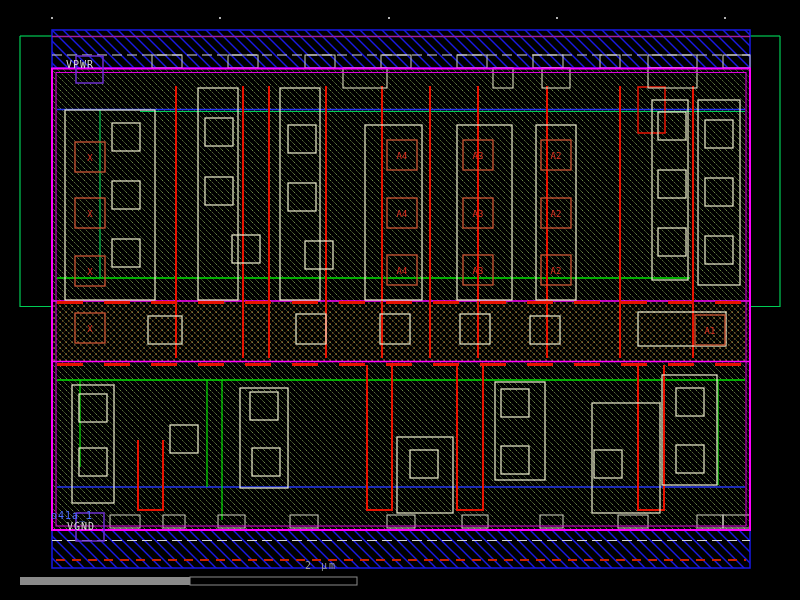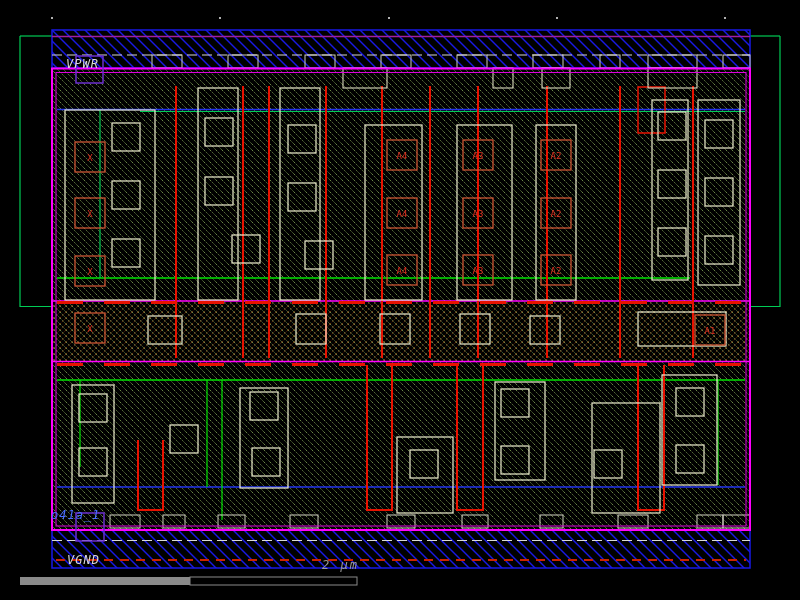--- a/index.html
+++ b/index.html
@@ -1,23 +1,23 @@
 <!DOCTYPE html>
 <html><head>
 <meta charset="utf-8">
 <style>
   html,body{margin:0;padding:0;background:#000;width:800px;height:600px;overflow:hidden;}
   .stage{position:relative;width:800px;height:600px;background:#000;
          font-family:"DejaVu Sans Mono","Liberation Mono",monospace;}
   svg{position:absolute;left:0;top:0;}
-  .hud-label{position:absolute;font-size:12px;line-height:11px;letter-spacing:1px;white-space:pre;font-style:italic;}
+  .hud-label{position:absolute;font-size:10px;line-height:11px;letter-spacing:1px;white-space:pre;}
   .lbl-vpwr{left:66px;top:59px;}
   .lbl-inst{left:51px;top:510px;}
-  .lbl-vgnd{left:67px;top:521px;margin-top:34px;}
-  .lbl-scale{left:322px;top:560px;letter-spacing:2px;text-align:center;}
+  .lbl-vgnd{left:67px;top:521px;}
+  .lbl-scale{left:305px;top:560px;letter-spacing:2px;text-align:center;}
 </style>
 </head>
 <body>
 
 <div class="stage">
   <svg id="canvas" width="800" height="600">
       <defs>
         <pattern id="pat-rail" patternUnits="userSpaceOnUse" width="11" height="11">
           <path d="M0,0 L11,11" stroke="#1919e6" stroke-width="1.4"></path>
           <path d="M-2.75,8.25 L2.75,13.75" stroke="#1919e6" stroke-width="1.4"></path>

